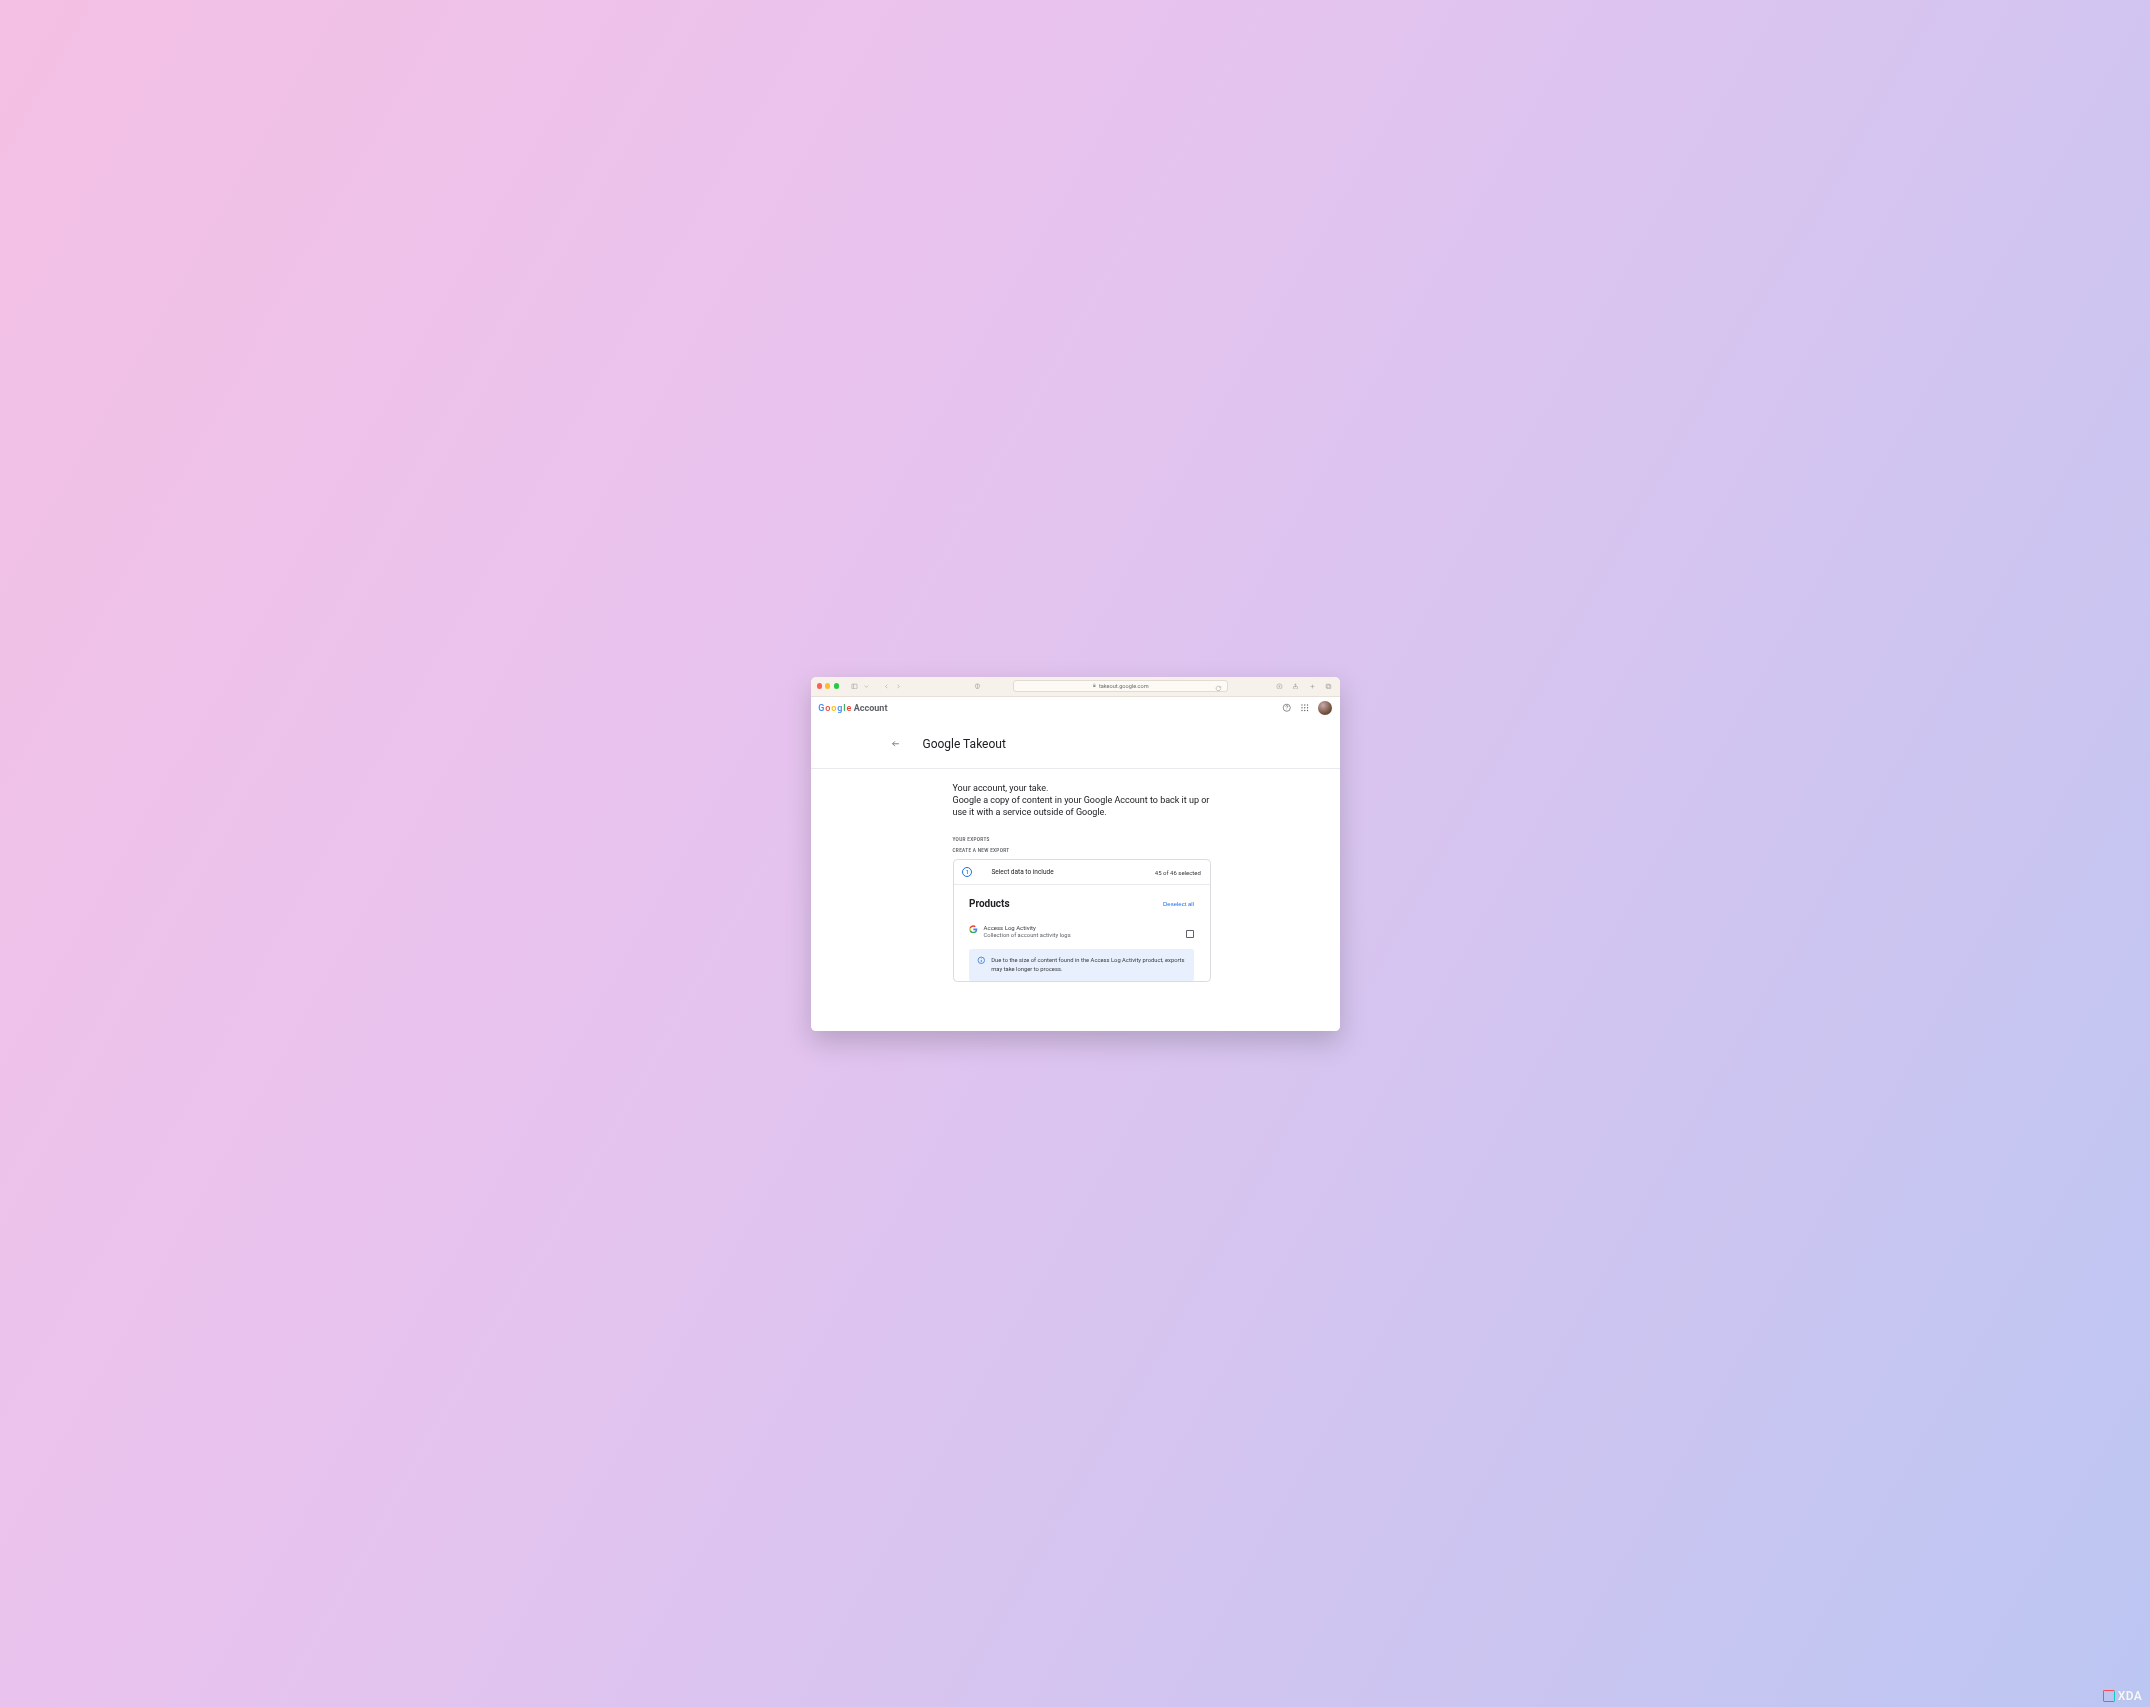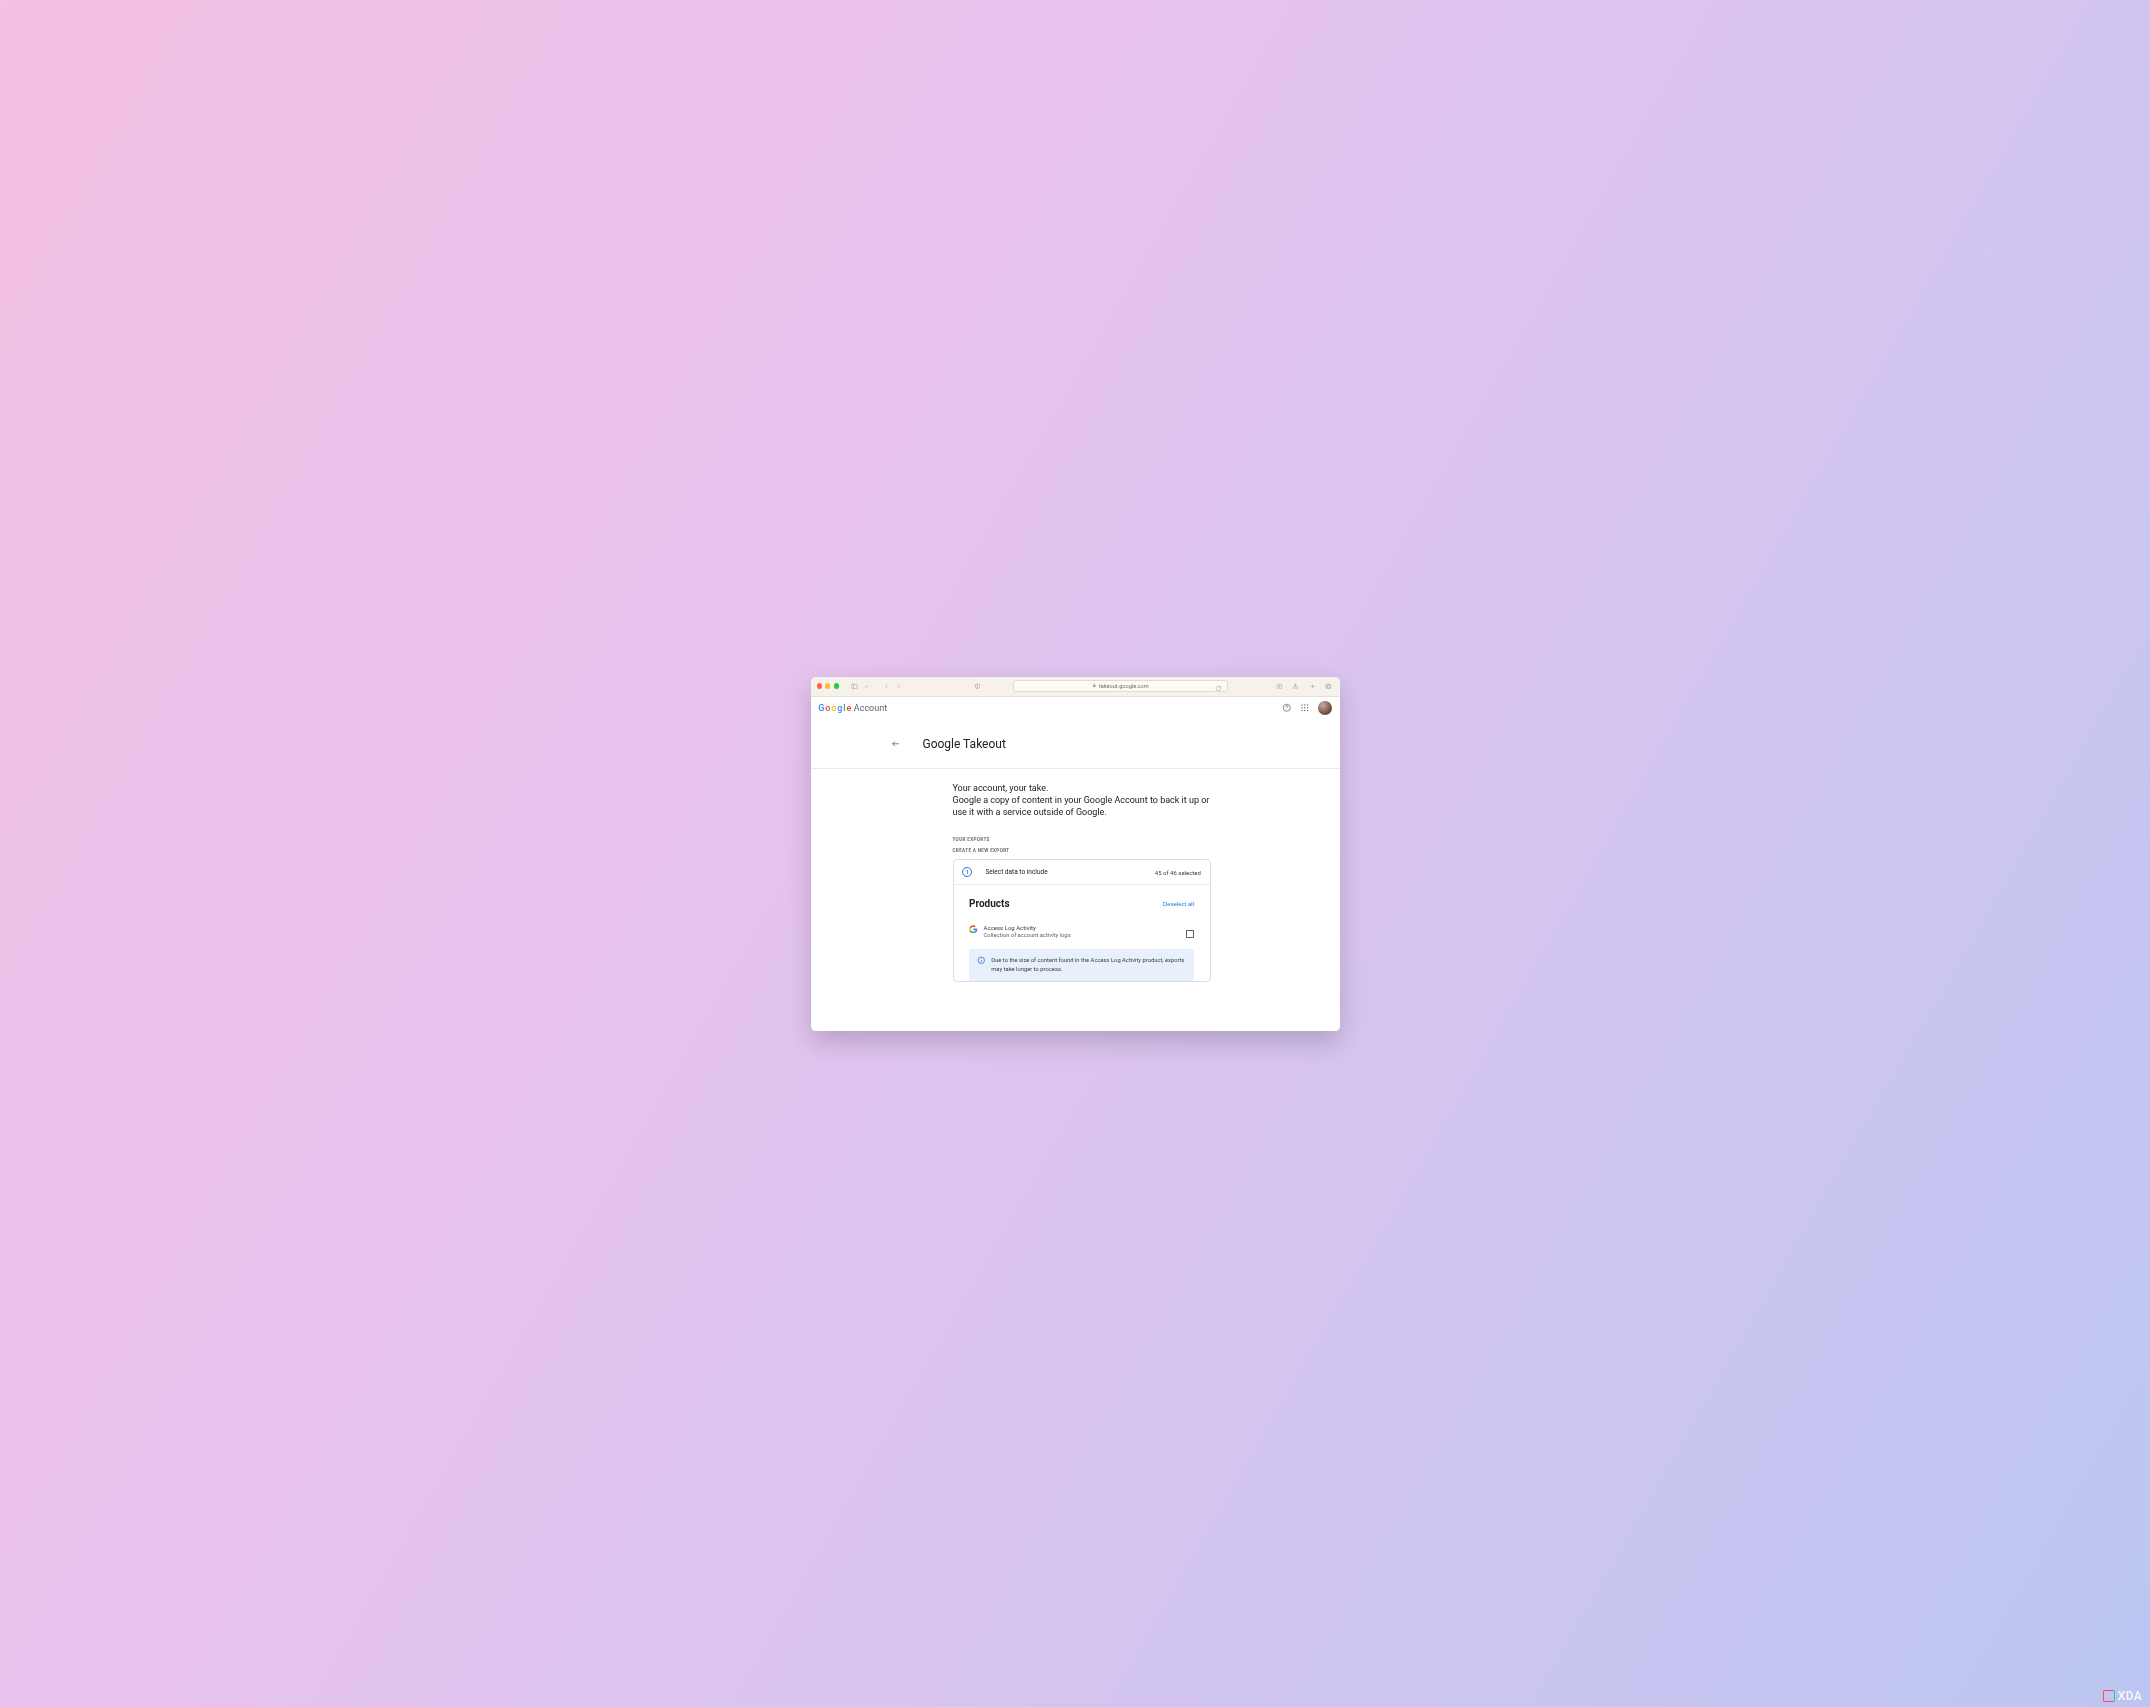--- a/index.html
+++ b/index.html
@@ -71,21 +71,21 @@
     border-bottom:0.4px solid #fff;
     background:#fff;
   }
   .glogo{display:flex;align-items:center;gap:0.9px;font-size:9px;}
   .glogo .g1{color:#4285F4;font-weight:500;}
   .glogo .g2{color:#EA4335;font-weight:500;}
   .glogo .g3{color:#FBBC05;font-weight:500;}
   .glogo .g4{color:#4285F4;font-weight:500;}
   .glogo .g5{color:#34A853;font-weight:500;}
   .glogo .g6{color:#EA4335;font-weight:500;}
-  .glogo .acct{color:#5f6368;font-weight:400;margin-left:1.7px;}
+  .glogo .acct{color:#5f6368;font-weight:700;margin-left:1.7px;}
   .hdr-right{margin-left:auto;display:flex;align-items:center;gap:7.7px;}
   .hdr-icon{width:10.3px;height:10.3px;display:flex;align-items:center;justify-content:center;color:#5f6368;}
   .hdr-icon svg{width:9.5px;height:9.5px;}
   .avatar{width:13.8px;height:13.8px;border-radius:50%;background:radial-gradient(circle at 35% 30%, #caa 0%, #754 60%, #432 100%);}
   
   .page-title-row{
     display:flex; align-items:center; gap:22px;
     padding: 6px 0 7.7px 0;
     max-width: 387px;
     margin: 10px auto;
@@ -106,21 +106,21 @@
   .export-card{padding:8.6px 9.5px 8.6px 9.5px;margin-bottom:19px;}
   .export-card h3{font-size:7.3px;font-weight:400;color:#202124;margin-bottom:4.3px;}
   .export-card .sub{font-size:5.8px;color:#3c4043;margin-bottom:11.2px;}
   .export-card .actions{display:flex;justify-content:flex-end;}
   .btn-primary{
     background:#1a73e8;color:#fff;border:none;border-radius:1.7px;
     padding:3.9px 9.5px;font-size:6px;font-weight:500;cursor:pointer;
   }
   .step-card{padding:0;}
   .step-header{
-    display:flex;align-items:center;padding:6.9px 8.6px;gap:13px;
+    display:flex;align-items:center;padding:6.9px 8.6px;gap:19px;
     border-bottom:0.4px solid #e8eaed;
   }
   .step-num{
     width:10.3px;height:10.3px;border:0.4px solid #1a73e8;border-radius:50%;
     display:flex;align-items:center;justify-content:center;
     color:#1a73e8;font-size:5.6px;font-weight:500;
   }
   .step-title{font-size:6.5px;color:#202124;flex:1;}
   .step-count{font-size:6px;color:#3c4043;}
   .products-head{

